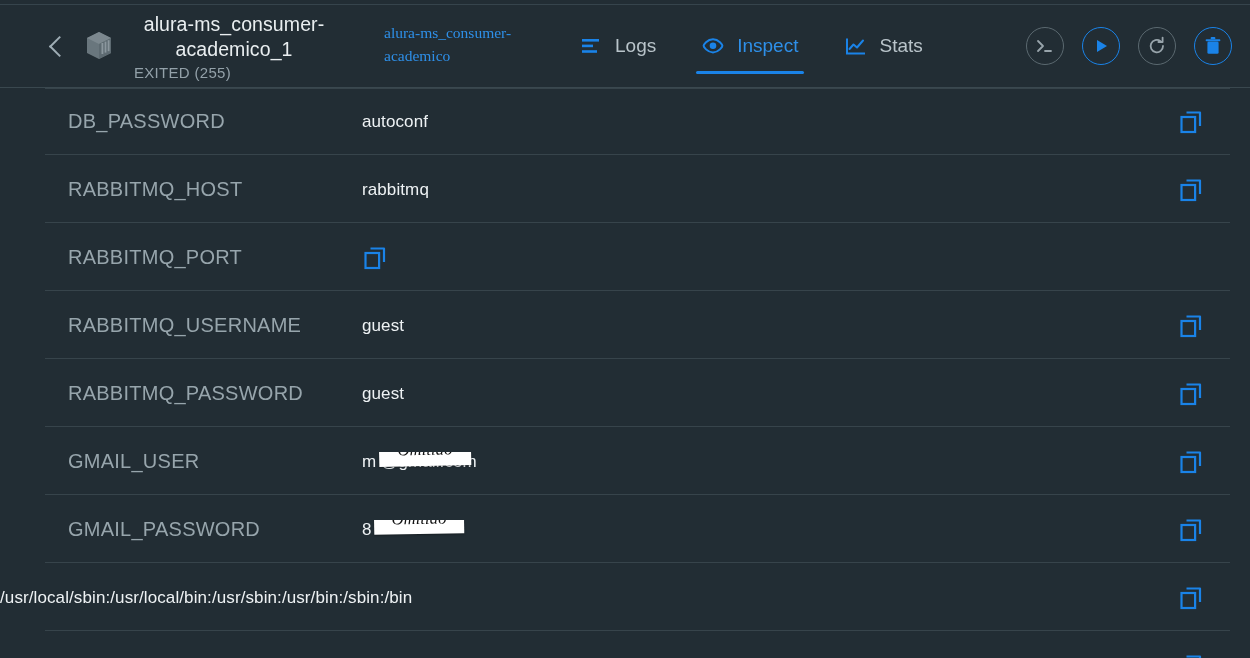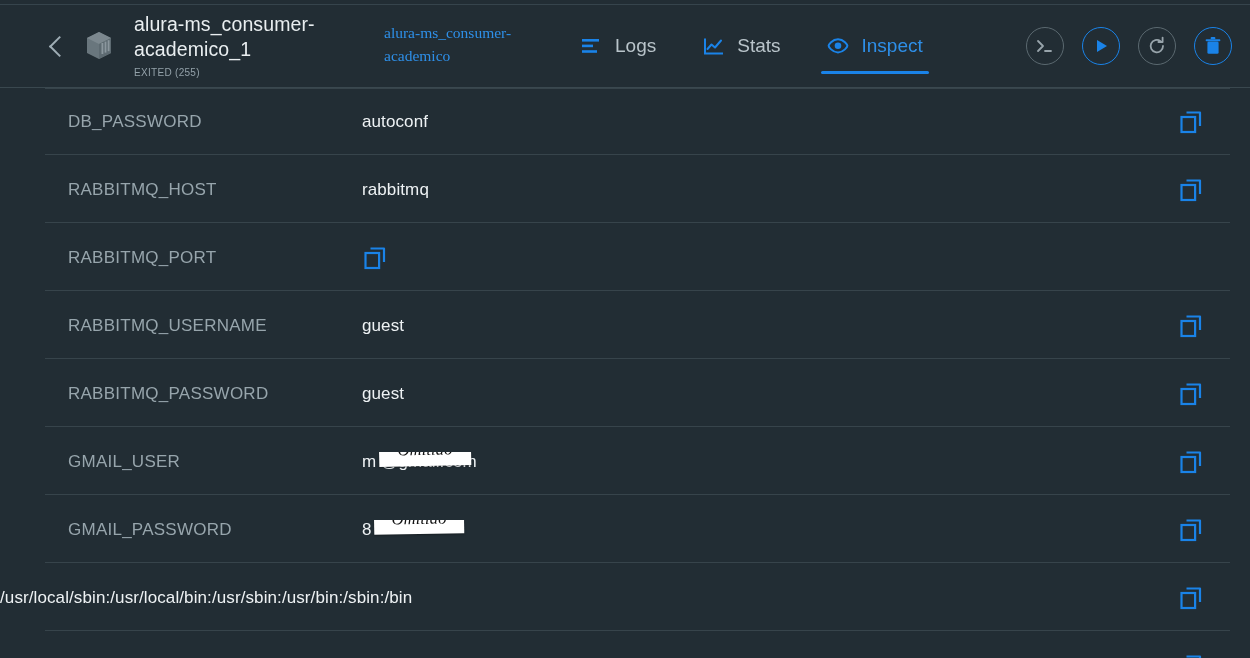--- a/index.html
+++ b/index.html
@@ -79,23 +79,24 @@
     width: 250px;
     padding-top: 2px;
   }
   .title-name {
     font-size: 19.5px;
     line-height: 25px;
     color: #e9eef0;
     font-weight: 400;
     letter-spacing: .1px;
     max-width: 200px;
+    text-align: center;
   }
   .title-status {
-    font-size: 10px;
+    font-size: 15px;
     line-height: 18px;
     color: #93a1a9;
     letter-spacing: .3px;
     margin-top: 2px;
   }
 
   .project-link {
     flex: 0 0 auto;
     width: 180px;
     font-size: 15.5px;
@@ -190,21 +191,21 @@
     position: absolute;
     left: 45px; right: 20px;
     top: 0;
     height: 1px;
     background: #37444b;
   }
   .env-key {
     flex: 0 0 auto;
     width: 362px;
     padding-left: 68px;
-    font-size: 17px;
+    font-size: 20px;
     color: #97a5ac;
     letter-spacing: .25px;
     white-space: nowrap;
     overflow: hidden;
   }
   .env-val {
     flex: 1 1 auto;
     font-size: 17px;
     color: #eef2f4;
     letter-spacing: .1px;
@@ -283,40 +284,40 @@
         <span class="tab-icon">
           <svg width="20" height="18" viewBox="0 0 20 18" aria-hidden="true">
             <rect x="1" y="2" width="17" height="2.6" fill="#1a83e8"></rect>
             <rect x="1" y="7.6" width="11" height="2.6" fill="#1a83e8"></rect>
             <rect x="1" y="13.2" width="15" height="2.6" fill="#1a83e8"></rect>
           </svg>
         </span>
         <span>Logs</span>
       </div>
 
-      <div class="tab">
-        <span class="tab-icon">
-          <svg width="21" height="19" viewBox="0 0 21 19" aria-hidden="true">
-            <path d="M2 1.5 L2 16.5 L20 16.5" fill="none" stroke="#1a83e8" stroke-width="2"></path>
-            <path d="M4.5 12 L8.5 7.5 L12 10.5 L18 3.5" fill="none" stroke="#1a83e8" stroke-width="2" stroke-linejoin="round" stroke-linecap="round"></path>
-          </svg>
-        </span>
-        <span>Stats</span>
-      </div>
-
       <div class="tab active">
         <span class="tab-icon">
           <svg width="22" height="16" viewBox="0 0 22 16" aria-hidden="true">
             <path d="M11 1.2 C5 1.2 1.6 7 1.6 7.8 C1.6 8.6 5 14.4 11 14.4 C17 14.4 20.4 8.6 20.4 7.8 C20.4 7 17 1.2 11 1.2 Z" fill="none" stroke="#1a83e8" stroke-width="2"></path>
             <circle cx="11" cy="7.8" r="3.3" fill="#1a83e8"></circle>
           </svg>
         </span>
         <span>Inspect</span>
         <span class="underline"></span>
       </div>
+
+      <div class="tab">
+        <span class="tab-icon">
+          <svg width="21" height="19" viewBox="0 0 21 19" aria-hidden="true">
+            <path d="M2 1.5 L2 16.5 L20 16.5" fill="none" stroke="#1a83e8" stroke-width="2"></path>
+            <path d="M4.5 12 L8.5 7.5 L12 10.5 L18 3.5" fill="none" stroke="#1a83e8" stroke-width="2" stroke-linejoin="round" stroke-linecap="round"></path>
+          </svg>
+        </span>
+        <span>Stats</span>
+      </div>
     </div>
 
     <div class="actions">
 
       <div class="circle-btn">
         <svg width="20" height="16" viewBox="0 0 20 16" aria-hidden="true">
           <path d="M3 3 L8 8 L3 13" fill="none" stroke="#98a4ab" stroke-width="1.8" stroke-linecap="round" stroke-linejoin="round"></path>
           <path d="M10 13 L16 13" fill="none" stroke="#98a4ab" stroke-width="1.8" stroke-linecap="round"></path>
         </svg>
       </div>

